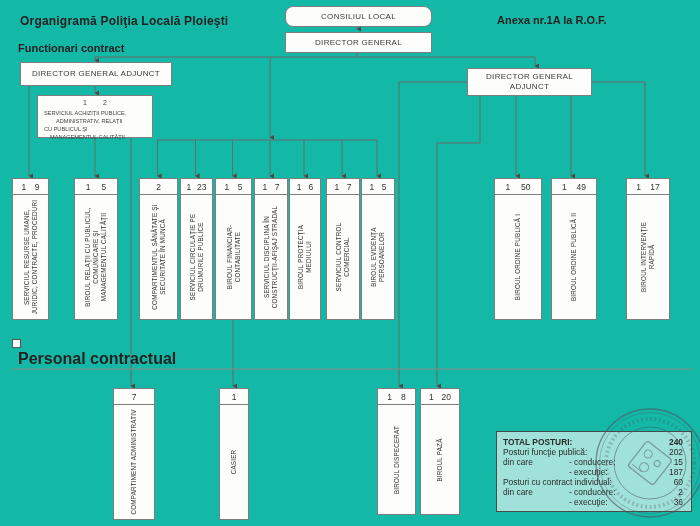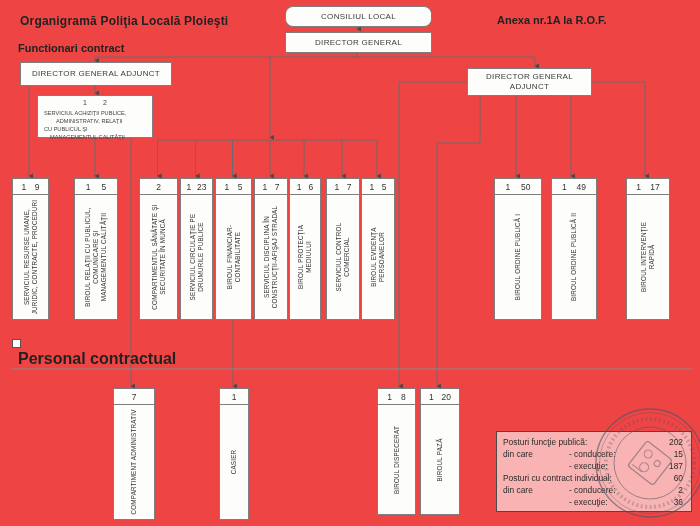--- a/index.html
+++ b/index.html
@@ -1,16 +1,16 @@
 <!DOCTYPE html>
 <html><head>
 <meta charset="utf-8">
 <style>
   html,body{margin:0;padding:0;background:#e8e8e6;}
-  #page{position:relative;width:700px;height:526px;background:#ef4444;overflow:hidden;
+  #page{position:relative;width:700px;height:526px;background:#14b8a6;overflow:hidden;
         font-family:"Liberation Sans", sans-serif;color:#2e2e2e;}
   .abs{position:absolute;}
   
   .title{font-weight:bold;font-size:12px;color:#222;letter-spacing:.2px;}
   .subtitle{font-weight:bold;font-size:11px;color:#222;}
   
   .hbox{position:absolute;border:1px solid #7e7e7e;background:#fdfdfc;display:flex;
         align-items:center;justify-content:center;text-align:center;font-size:8px;
         color:#3a3a3a;letter-spacing:.3px;line-height:1.25;}
   
@@ -247,20 +247,25 @@
           <span>1</span>
           <span>20</span>
         </div>
         <div class="bd">
           <div class="vl" style="width: 92px;">BIROUL PAZĂ</div>
         </div>
       </div>
     </div>
 
   <div id="totals" style="left:496px;top:431px;width:182px;height:70px;">
+    <div class="trow b">
+      <span class="tl">TOTAL POSTURI:</span>
+        <span class="ts"></span>
+        <span class="tv">240</span>
+    </div>
     <div class="trow">
       <span class="tl">Posturi funcţie publică:</span>
         <span class="ts"></span>
         <span class="tv">202</span>
     </div>
     <div class="trow">
       <span class="tl">din care</span>
         <span class="ts">- conducere:</span>
         <span class="tv">15</span>
     </div>

